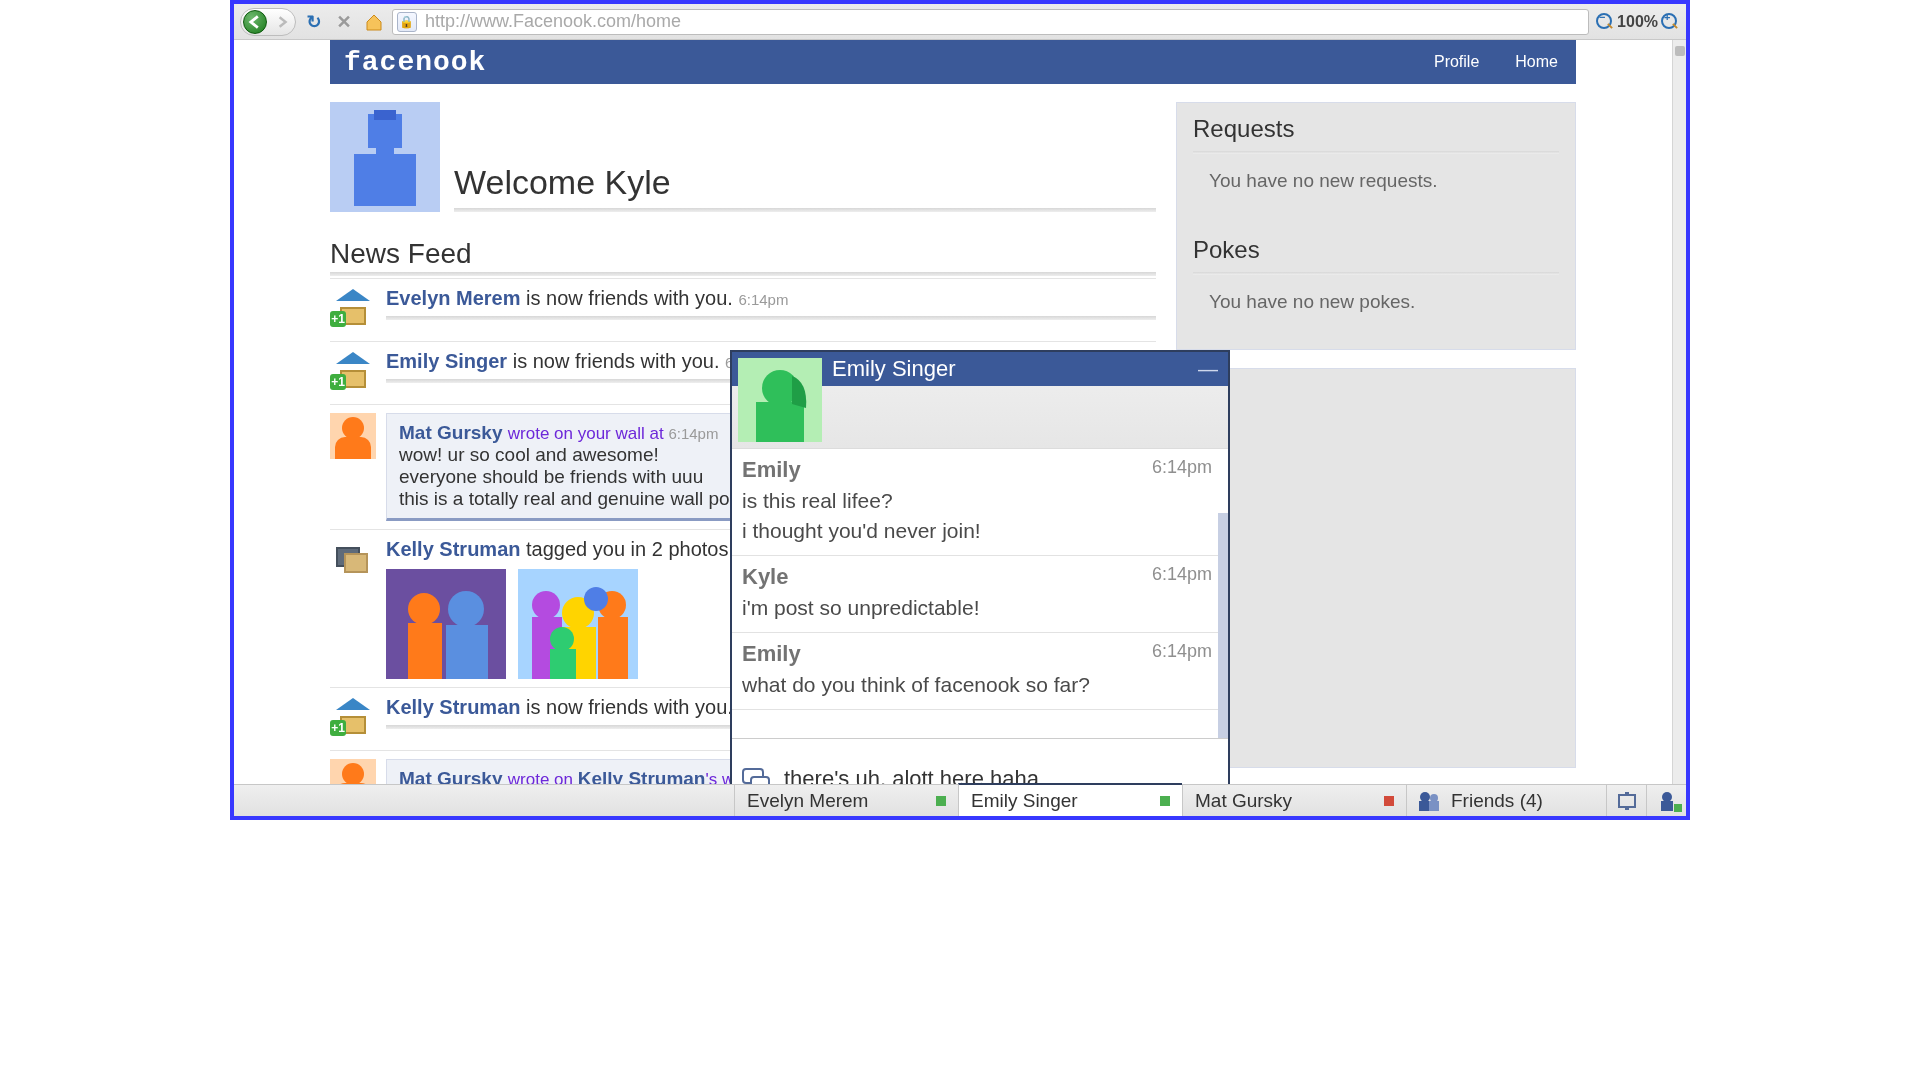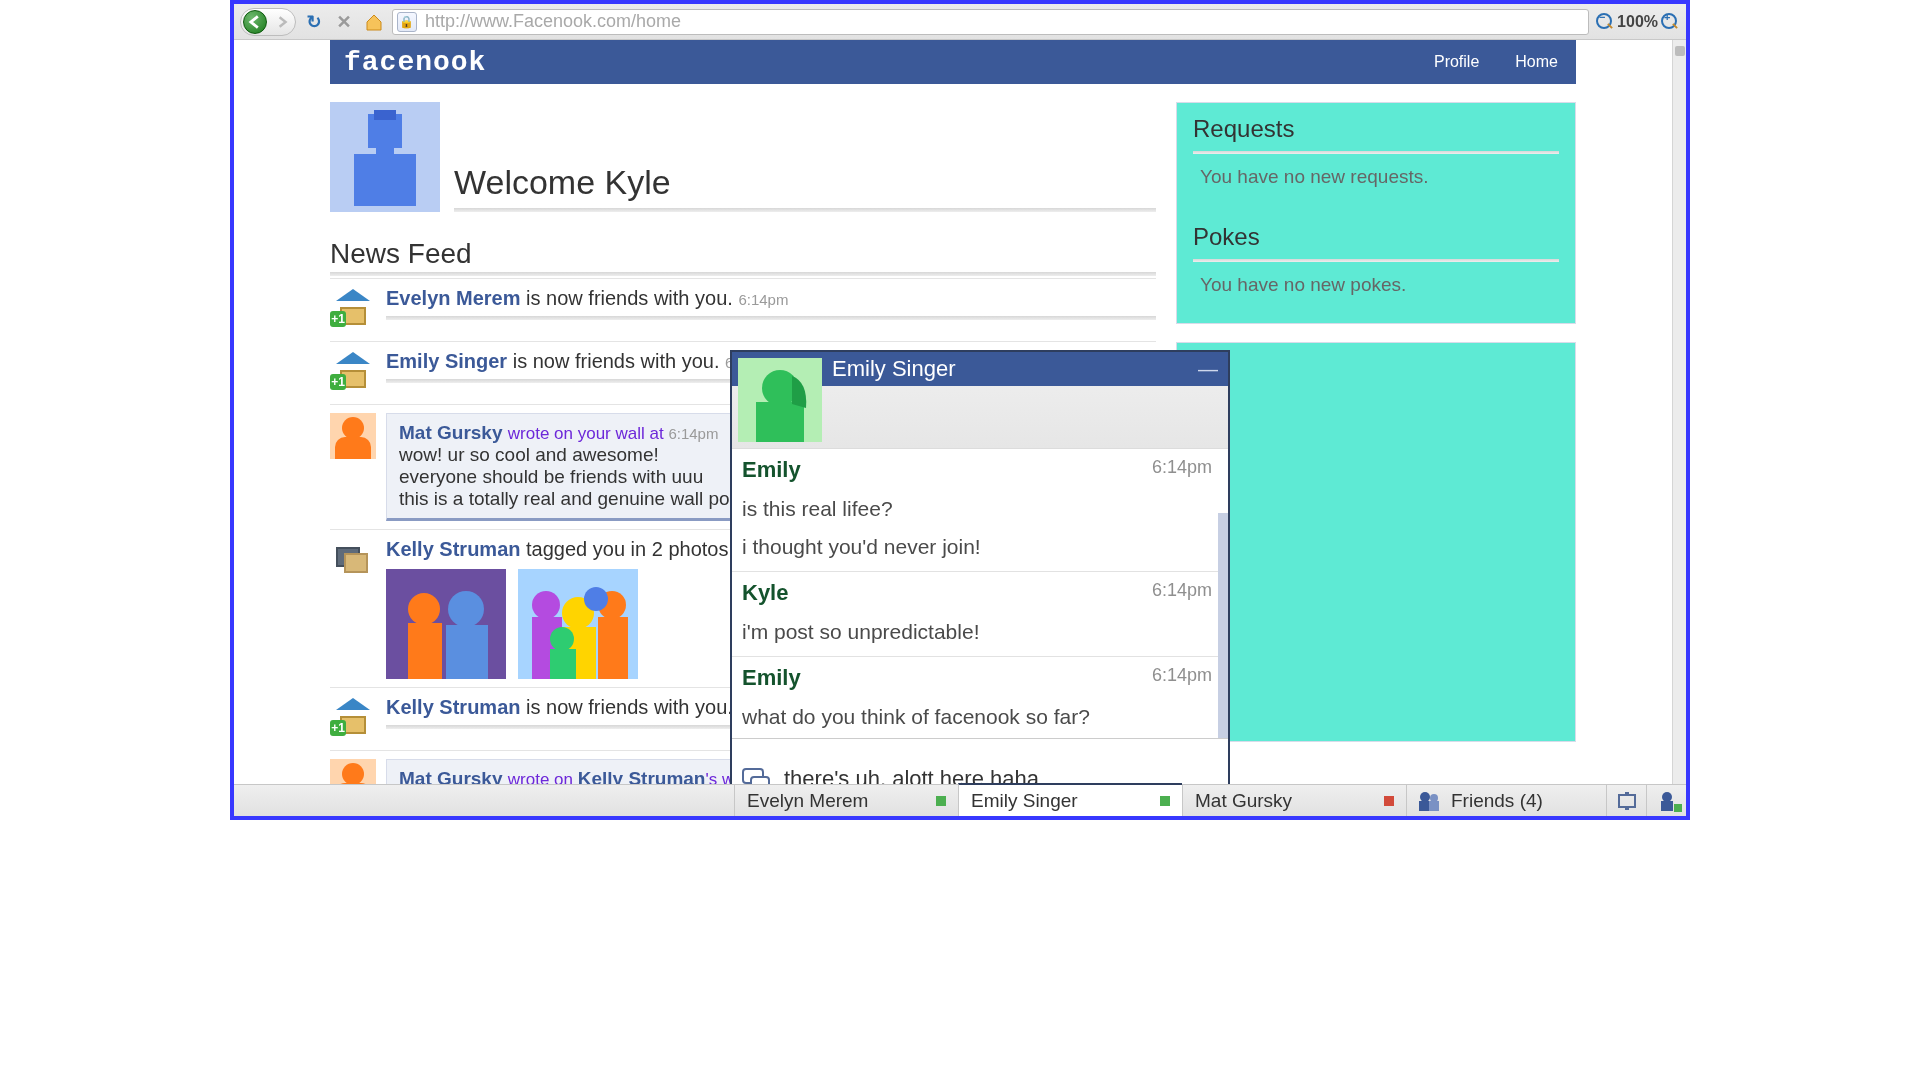--- a/index.html
+++ b/index.html
@@ -48,35 +48,35 @@
 .photo-ico{width:34px;height:28px;position:relative}
 .photo-ico .back{position:absolute;width:24px;height:20px;background:#5f6b7a;left:0;top:0;border:2px solid #444f5c}
 .photo-ico .front{position:absolute;width:24px;height:20px;background:#d8b878;left:8px;top:6px;border:2px solid #b5945a}
 .feedbody{flex:1;min-width:0;font-size:20px;color:#333}
 .feedbody .name{color:#3b5998;font-weight:bold}
 .feedbody .time{color:#9a9a9a;font-size:15px}
 .feedbody .meta{color:#6d28d9;font-size:17px}
 .wallpost{background:#eef1f7;border:1px solid #d7dceA;border-bottom:3px solid #8a9bc3;padding:8px 12px;font-size:19px}
 .photosrow{display:flex;gap:12px;margin-top:8px}
 .photo{width:120px;height:110px}
-.panel{background:#5eead4;border:1px solid #d7dcea;padding:12px 16px 20px 16px;margin-bottom:18px}
+.panel{background:#e5e5e5;border:1px solid #d7dcea;padding:12px 16px 20px 16px;margin-bottom:18px}
 .panel h2{margin:0 0 8px 0;font-weight:normal;font-size:24px;color:#333}
 .panel .phr{height:3px;background:linear-gradient(#d7d7d7,#eee);margin-bottom:12px}
-.panel p{margin:7px;color:#666;font-size:19px}
+.panel p{margin:16px;color:#666;font-size:19px}
 .chat{position:absolute;left:496px;top:310px;width:500px;height:470px;background:#fff;border:2px solid #2e3e5e;display:flex;flex-direction:column;box-shadow:none}
 .chat-head{height:96px;background:linear-gradient(#f0f0f0,#e6e6e6);display:flex;align-items:flex-start;position:relative}
 .chat-head .title{position:absolute;left:0;right:0;top:0;height:34px;background:#3b5998;color:#fff;font-size:22px;display:flex;align-items:center;padding-left:100px}
 .chat-head .min{position:absolute;right:10px;top:6px;color:#cfd8ec;font-size:20px}
 .chat-head .pic{position:absolute;left:6px;top:6px;width:84px;height:84px;background:#b4eeb4}
 .chat-body{flex:1;overflow:hidden;border-top:1px solid #dcdcdc;position:relative}
 .chat-scroll{position:absolute;right:0;top:64px;bottom:0;width:10px;background:#c7cfe3}
 .msg{padding:8px 16px 12px 10px;border-bottom:1px solid #e2e2e2}
-.msg .from{color:#14532d;font-weight:bold;font-size:22px}
+.msg .from{color:#737373;font-weight:bold;font-size:22px}
 .msg .when{float:right;color:#8f8f8f;font-size:18px}
-.msg .text{font-size:21px;color:#4a4a4a;margin-top:14px}
+.msg .text{font-size:21px;color:#4a4a4a;margin-top:6px}
 .chat-input{border-top:1px solid #ccc;padding:10px;display:flex;gap:12px;align-items:center;min-height:80px}
 .chat-input .bubble-ico{width:30px;height:26px;position:relative;margin-top:4px}
 .chat-input .bubble-ico .a{position:absolute;width:22px;height:16px;border:2px solid #546b99;border-radius:4px;left:0;top:0;background:#fff}
 .chat-input .bubble-ico .b{position:absolute;width:20px;height:14px;border:2px solid #546b99;border-radius:4px;left:8px;top:8px;background:#fff}
 .chat-input .txt{flex:1;font-size:22px;color:#333}
 .taskbar{position:absolute;left:0;right:0;bottom:0;height:32px;background:linear-gradient(#efefef,#e1e1e1);border-top:1px solid #c7c7c7;display:flex}
 .taskbar .fill{flex:1}
 .tab{width:224px;border-left:1px solid #c7c7c7;display:flex;align-items:center;padding:0 12px;font-size:19px;color:#333;gap:10px;position:relative}
 .tab.active{background:#fff;border-top:2px solid #2e3e5e;margin-top:-2px}
 .tab .dot{position:absolute;right:12px;width:10px;height:10px}

